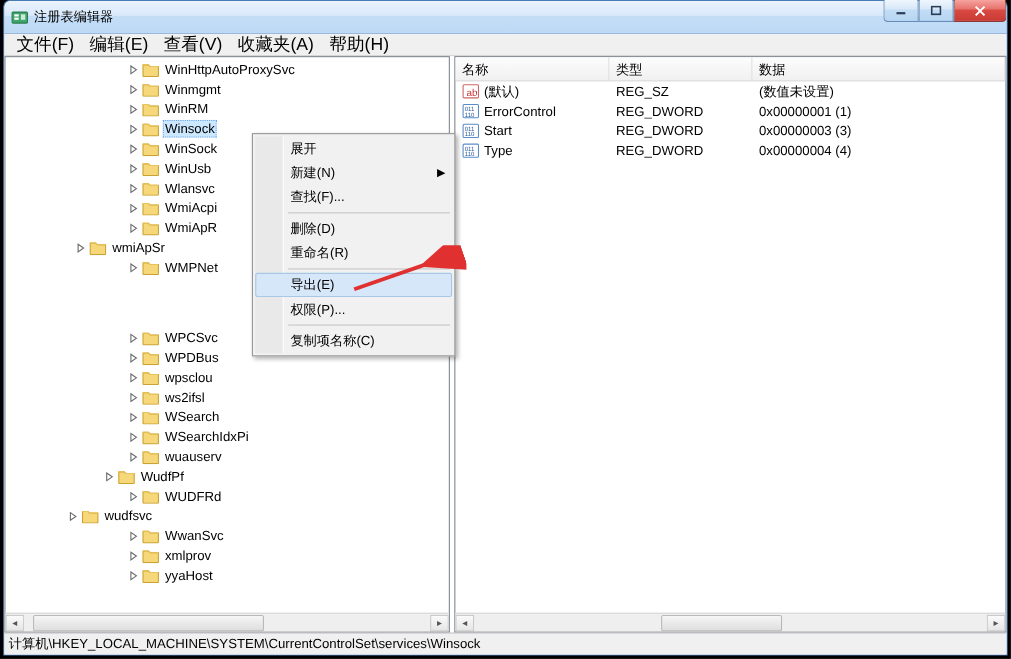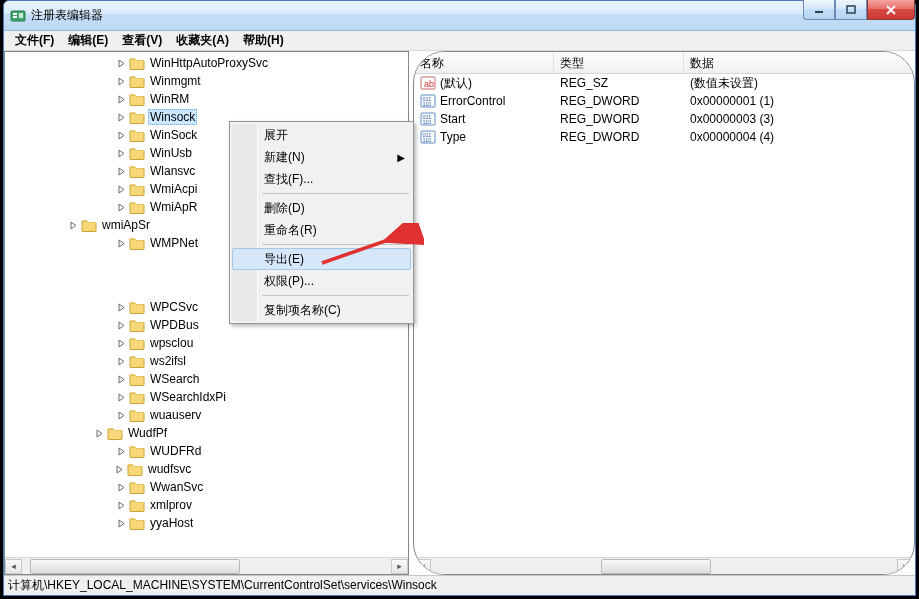--- a/index.html
+++ b/index.html
@@ -30,30 +30,30 @@
   width: 48px; border-radius: 0 0 4px 0;
   background: linear-gradient(to bottom,#f5a3a0,#e7706a 45%,#d94b43 46%,#c93a34);
   border-color: #8a3a35;
 }
 .wbtn svg { display:block; }
 
 .menubar {
   height: 20px; background: #f0f0f0; border-bottom: 1px solid #d6d6d6;
   display: flex; align-items: center; padding-left: 4px;
 }
-.menubar .mitem { font-size: 12px; padding: 2px 7px; cursor: default; font-weight: bold; }
+.menubar .mitem { font-size: 16px; padding: 2px 7px; cursor: default; }
 
 .client { display: flex; height: calc(100% - 30px - 20px - 20px); }
 
 .pane {
   border: 1px solid #828790; background: #fff; margin: 0; overflow: hidden;
   display: flex; flex-direction: column;
 }
 .pane.left { width: 405px; margin-right: 4px; }
-.pane.right { flex: 1; border-radius: 32px; }
+.pane.right { flex: 1; }
 
 .tree { flex:1; overflow:auto; font-size: 12px; padding: 2px 0 2px 0; position:relative; }
 .tree-row {
   display:flex; align-items:center; height:18px; white-space:nowrap;
 }
 .exp { width:12px; height:12px; margin-right:2px; display:flex; align-items:center; justify-content:center; color:#6b6b6b; }
 .folder-icon { width:16px; height:14px; margin-right:3px; }
 .tree-row .lbl { padding:0 2px; }
 .tree-row.selected .lbl { background:#cce8ff; border:1px dotted #6aa7e8; padding:0 1px; }
 
@@ -426,21 +426,21 @@
               </svg>
             </span>
             <span class="folder-icon">
               <svg width="16" height="14" viewBox="0 0 16 14">
                 <path d="M1 3 h5 l1.5 1.5 H15 v8.5 a.5.5 0 0 1-.5.5 h-13 a.5.5 0 0 1-.5-.5 Z" fill="#f6d77a" stroke="#caa332"></path>
                 <path d="M1 3 h5 l1.5 1.5 H15" fill="none" stroke="#e8c45a"></path>
               </svg>
             </span>
             <span class="lbl">WUDFRd</span>
           </div>
-          <div class="tree-row" style="padding-left: 108px;">
+          <div class="tree-row" style="padding-left: 55px;">
             <span class="exp">
               <svg width="9" height="9" viewBox="0 0 9 9">
                 <path d="M2 1 L7 4.5 L2 8 Z" fill="none" stroke="#6b6b6b"></path>
               </svg>
             </span>
             <span class="folder-icon">
               <svg width="16" height="14" viewBox="0 0 16 14">
                 <path d="M1 3 h5 l1.5 1.5 H15 v8.5 a.5.5 0 0 1-.5.5 h-13 a.5.5 0 0 1-.5-.5 Z" fill="#f6d77a" stroke="#caa332"></path>
                 <path d="M1 3 h5 l1.5 1.5 H15" fill="none" stroke="#e8c45a"></path>
               </svg>

